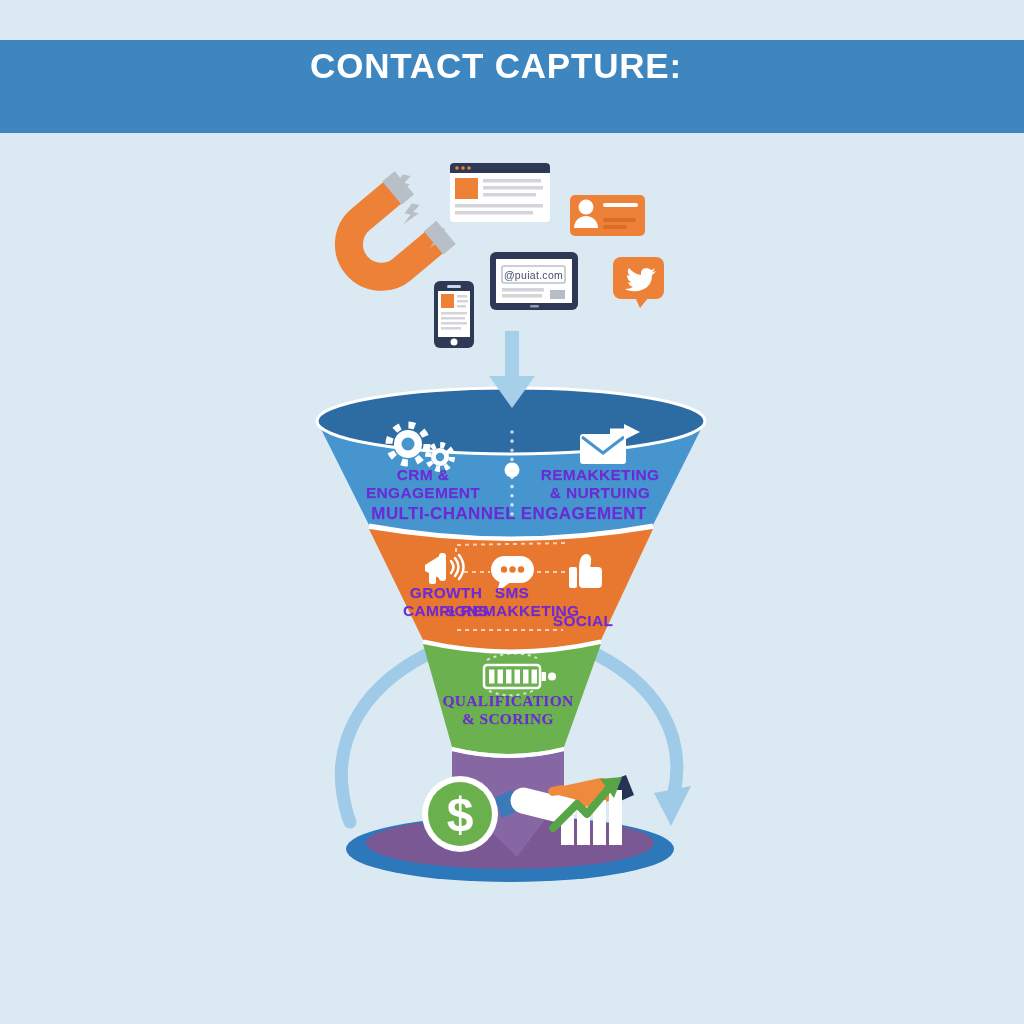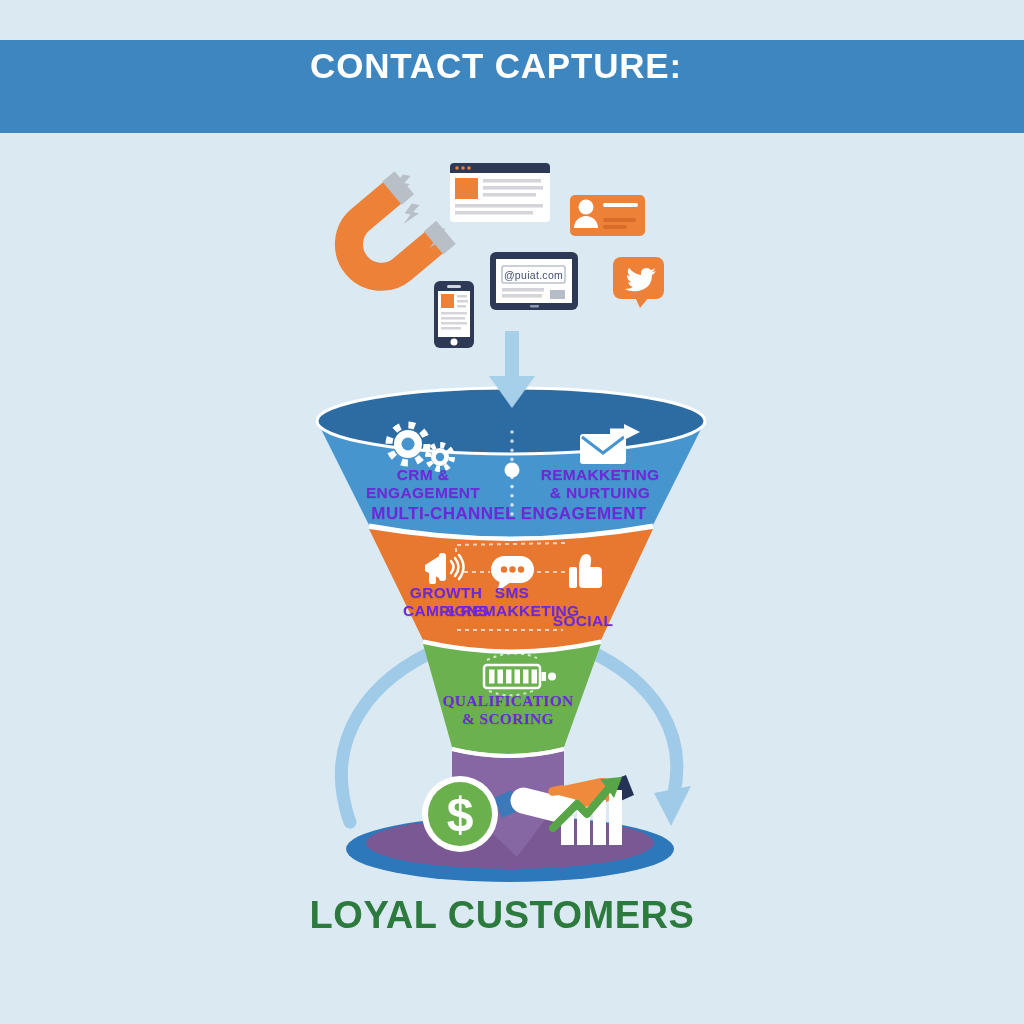--- a/index.html
+++ b/index.html
@@ -270,16 +270,15 @@
     <div>&amp; REMAKKETING</div>
   </div>
   <div class="flabel f16" style="left:583px;top:584px;margin-top:28px;">SOCIAL</div>
 
   <div class="flabel f16" style="left:508px;top:692px;font-family:Liberation Serif, serif;">
     <div>QUALIFICATION</div>
     <div>&amp; SCORING</div>
   </div>
 
   <div class="caption">
-    <div>LOYAL CUSTOMERS</div>
   </div>
 
 </div>
 
 </body></html>

